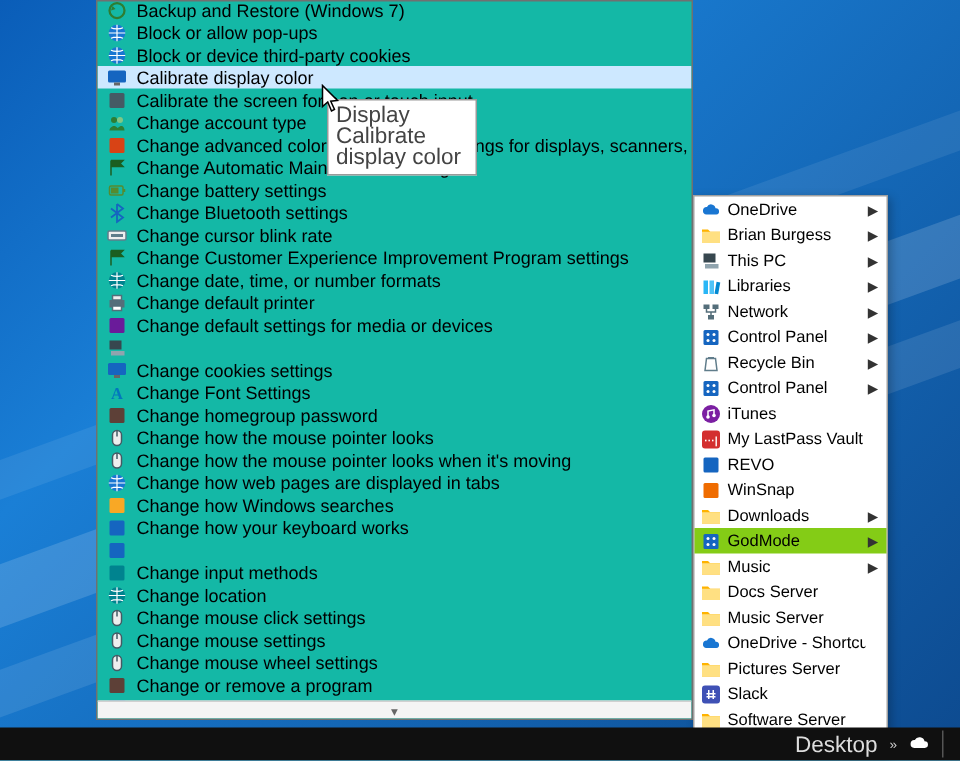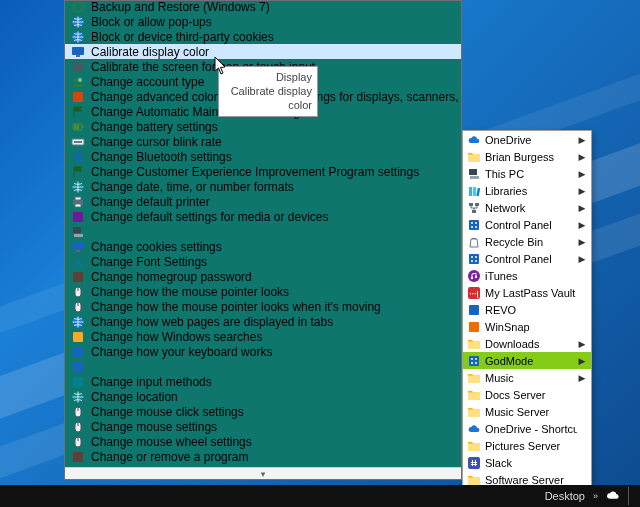--- a/index.html
+++ b/index.html
@@ -19,28 +19,28 @@
   
   .taskbar {
     position: absolute; bottom: 0; left: 0; right: 0; height: 22px;
     background: #101010; color: #fff;
     display: flex; justify-content: flex-end; align-items: center;
     padding: 0 6px; gap: 8px;
   }
   .taskbar .showdesktop {
     width: 6px; height: 18px; border-left: 1px solid #555;
   }
-  .taskbar .desklabel { font-size: 11px; color: #ddd; }
+  .taskbar .desklabel { font-size: 15px; color: #ddd; }
   .taskbar .cloud { width: 14px; height: 14px; }
 
   
   .mainwin {
     position: absolute; top: 0; left: 64px;
     width: 398px; height: 480px;
-    background: #0f766e; border: 1px solid #707070;
+    background: #14b8a6; border: 1px solid #707070;
     overflow: hidden;
     text-align: center;
   }
   .mainwin .list {
     position: absolute; top: -2px; left: 0; right: 0; bottom: 0;
     overflow: hidden;
   }
   .item {
     display: flex; align-items: center;
     height: 15px; padding: 0 4px 0 6px;
@@ -57,23 +57,22 @@
     border-top: 1px solid #d0d0d0; background: #f4f4f4;
     display: flex; align-items: center; justify-content: center;
     color: #666; font-size: 9px;
   }
 
   
   .tooltip {
     position: absolute; top: 66px; left: 218px;
     width: 100px;
     border: 1px solid #9a9a9a; background: #fff;
-    padding: 3px 5px 4px 5px; font-size: 11px; color: #444;
+    padding: 3px 5px 4px 5px; font-size: 15px; color: #444;
     line-height: 14px;
-    text-align: right;
   }
   .cursor {
     position: absolute; top: 56px; left: 214px;
     width: 14px; height: 20px; pointer-events: none;
   }
 
   
   .toolmenu {
     position: absolute; top: 130px; right: 48px;
     width: 130px;
@@ -416,33 +415,33 @@
             <rect x="2" y="4" width="9" height="6" rx="1" fill="none" stroke="#558b2f"></rect>
             <rect x="11" y="6" width="1.5" height="2" fill="#558b2f"></rect>
             <rect x="3" y="5" width="5" height="4" fill="#558b2f"></rect>
           </svg>
         </span>
         <span>Change battery settings</span>
       </div>
       <div class="item">
         <span class="ico">
           <svg viewBox="0 0 14 14">
+            <path d="M7 1v12l4-3-8-6m0 6l8-6-4-3" stroke="#1565c0" stroke-width="1.2" fill="none"></path>
+          </svg>
+        </span>
+        <span>Change Bluetooth settings</span>
+      </div>
+      <div class="item">
+        <span class="ico">
+          <svg viewBox="0 0 14 14">
             <rect x="1" y="4" width="12" height="6" rx="1" fill="#eee" stroke="#607d8b"></rect>
             <rect x="3" y="6" width="8" height="2" fill="#607d8b"></rect>
           </svg>
         </span>
         <span>Change cursor blink rate</span>
-      </div>
-      <div class="item">
-        <span class="ico">
-          <svg viewBox="0 0 14 14">
-            <path d="M7 1v12l4-3-8-6m0 6l8-6-4-3" stroke="#1565c0" stroke-width="1.2" fill="none"></path>
-          </svg>
-        </span>
-        <span>Change Bluetooth settings</span>
       </div>
       <div class="item">
         <span class="ico">
           <svg viewBox="0 0 14 14">
             <path d="M3 2v10M3 2h8l-2 2 2 2H3" fill="#1b5e20" stroke="#1b5e20"></path>
           </svg>
         </span>
         <span>Change Customer Experience Improvement Program settings</span>
       </div>
       <div class="item">

